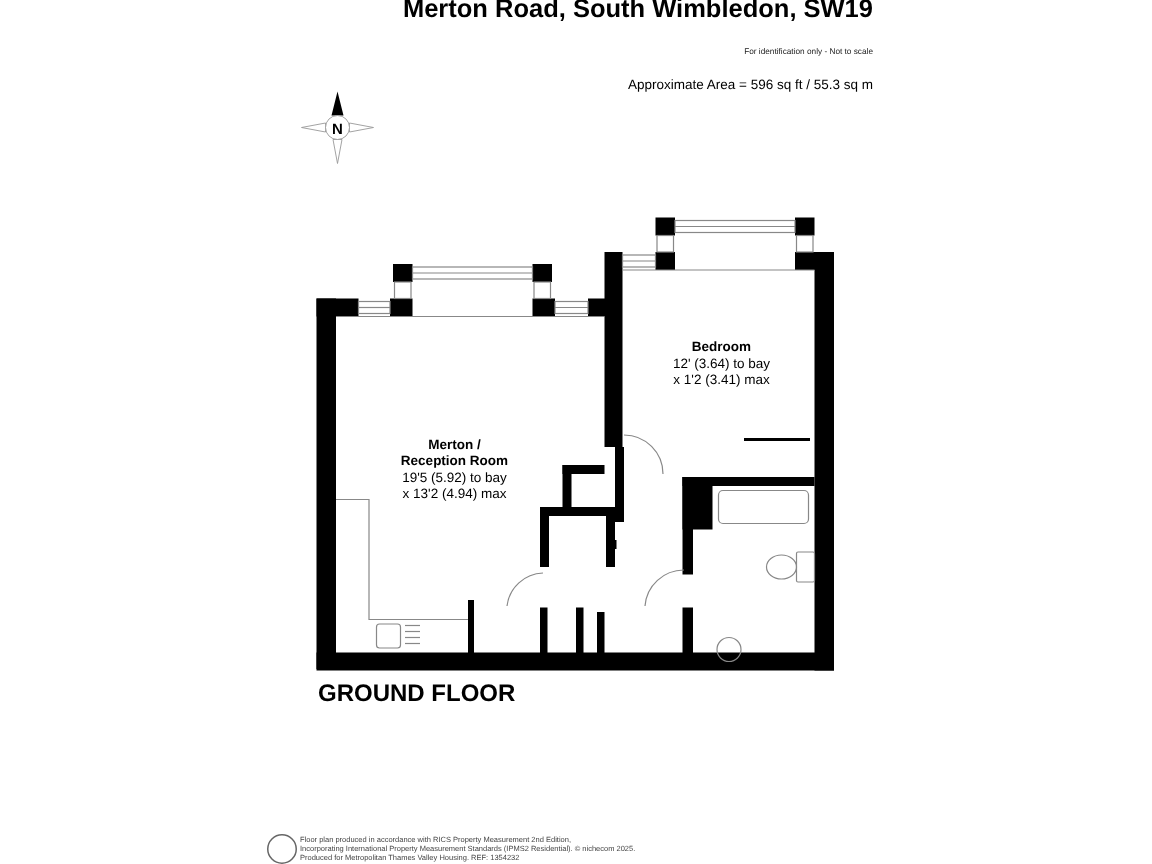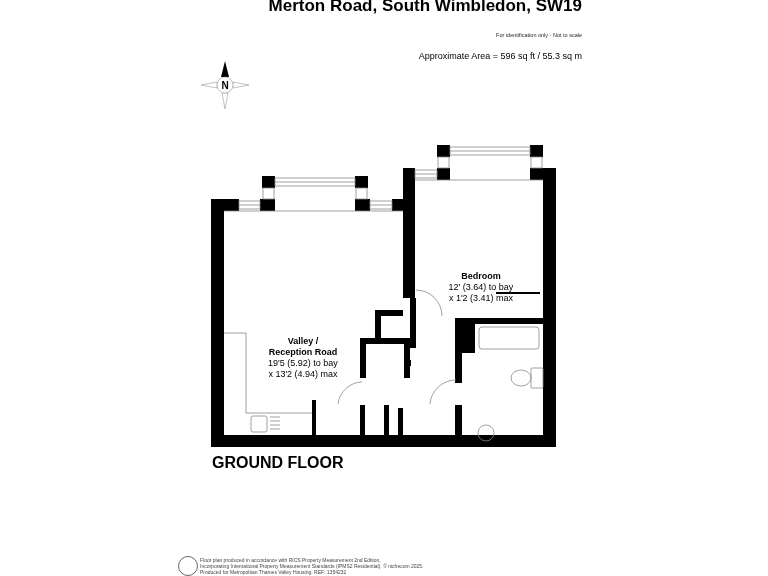--- a/index.html
+++ b/index.html
@@ -1,21 +1,21 @@
 <!DOCTYPE html>
 <html><head>
 <meta charset="utf-8">
 <style>
   html,body{margin:0;padding:0;background:#fff;}
   body{width:768px;height:576px;position:relative;overflow:hidden;font-family:"Liberation Sans",sans-serif;color:#000;}
   .title{position:absolute;right:186px;top:-4px;font-size:17px;font-weight:bold;white-space:nowrap;}
   .area{position:absolute;right:186px;top:19px;font-size:9px;white-space:nowrap;margin-top:32px;}
   .note{position:absolute;right:186px;top:32px;font-size:5.5px;white-space:nowrap;color:#222;}
   .plan{position:absolute;left:0;top:0;}
-  .room-label{position:absolute;text-align:center;font-size:9px;line-height:11px;white-space:nowrap;margin-top:45px;}
+  .room-label{position:absolute;text-align:center;font-size:9px;line-height:11px;white-space:nowrap;}
   .room-label b{display:block;font-weight:bold;}
   .floor{position:absolute;left:212px;top:454px;font-size:16px;font-weight:bold;}
   .footer{position:absolute;left:200px;top:557px;font-size:5px;line-height:6px;color:#444;white-space:nowrap;}
   .footer-icon{position:absolute;left:178px;top:556px;width:18px;height:18px;border:1px solid #666;border-radius:50%;}
 </style>
 </head>
 <body>
 
 <div class="title">Merton Road, South Wimbledon, SW19</div>
 <div class="area">Approximate Area = 596 sq ft / 55.3 sq m</div>
@@ -104,22 +104,22 @@
     <rect x="531" y="368" width="12" height="20" rx="1"></rect>
     <circle cx="486" cy="433" r="8"></circle>
     <path d="M416 290 A26 26 0 0 1 442 316"></path>
     <path d="M430 404 A26 26 0 0 1 456 380"></path>
     <path d="M338 404 A25 25 0 0 1 362 382"></path>
     <line x1="496" y1="293" x2="540" y2="293" stroke="#000" stroke-width="2"></line>
   </g>
 </svg>
 
 <div class="room-label" style="left:258px;top:291px;width:90px;">
-  <b>Valley /</b>
-  <b>Reception Road</b>
+  <b>Merton /</b>
+  <b>Reception Room</b>
   <span>19'5 (5.92) to bay</span><br>
   <span>x 13'2 (4.94) max</span>
 </div>
 
 <div class="room-label" style="left:436px;top:226px;width:90px;">
   <b>Bedroom</b>
   <span>12' (3.64) to bay</span><br>
   <span>x 1'2 (3.41) max</span>
 </div>
 

